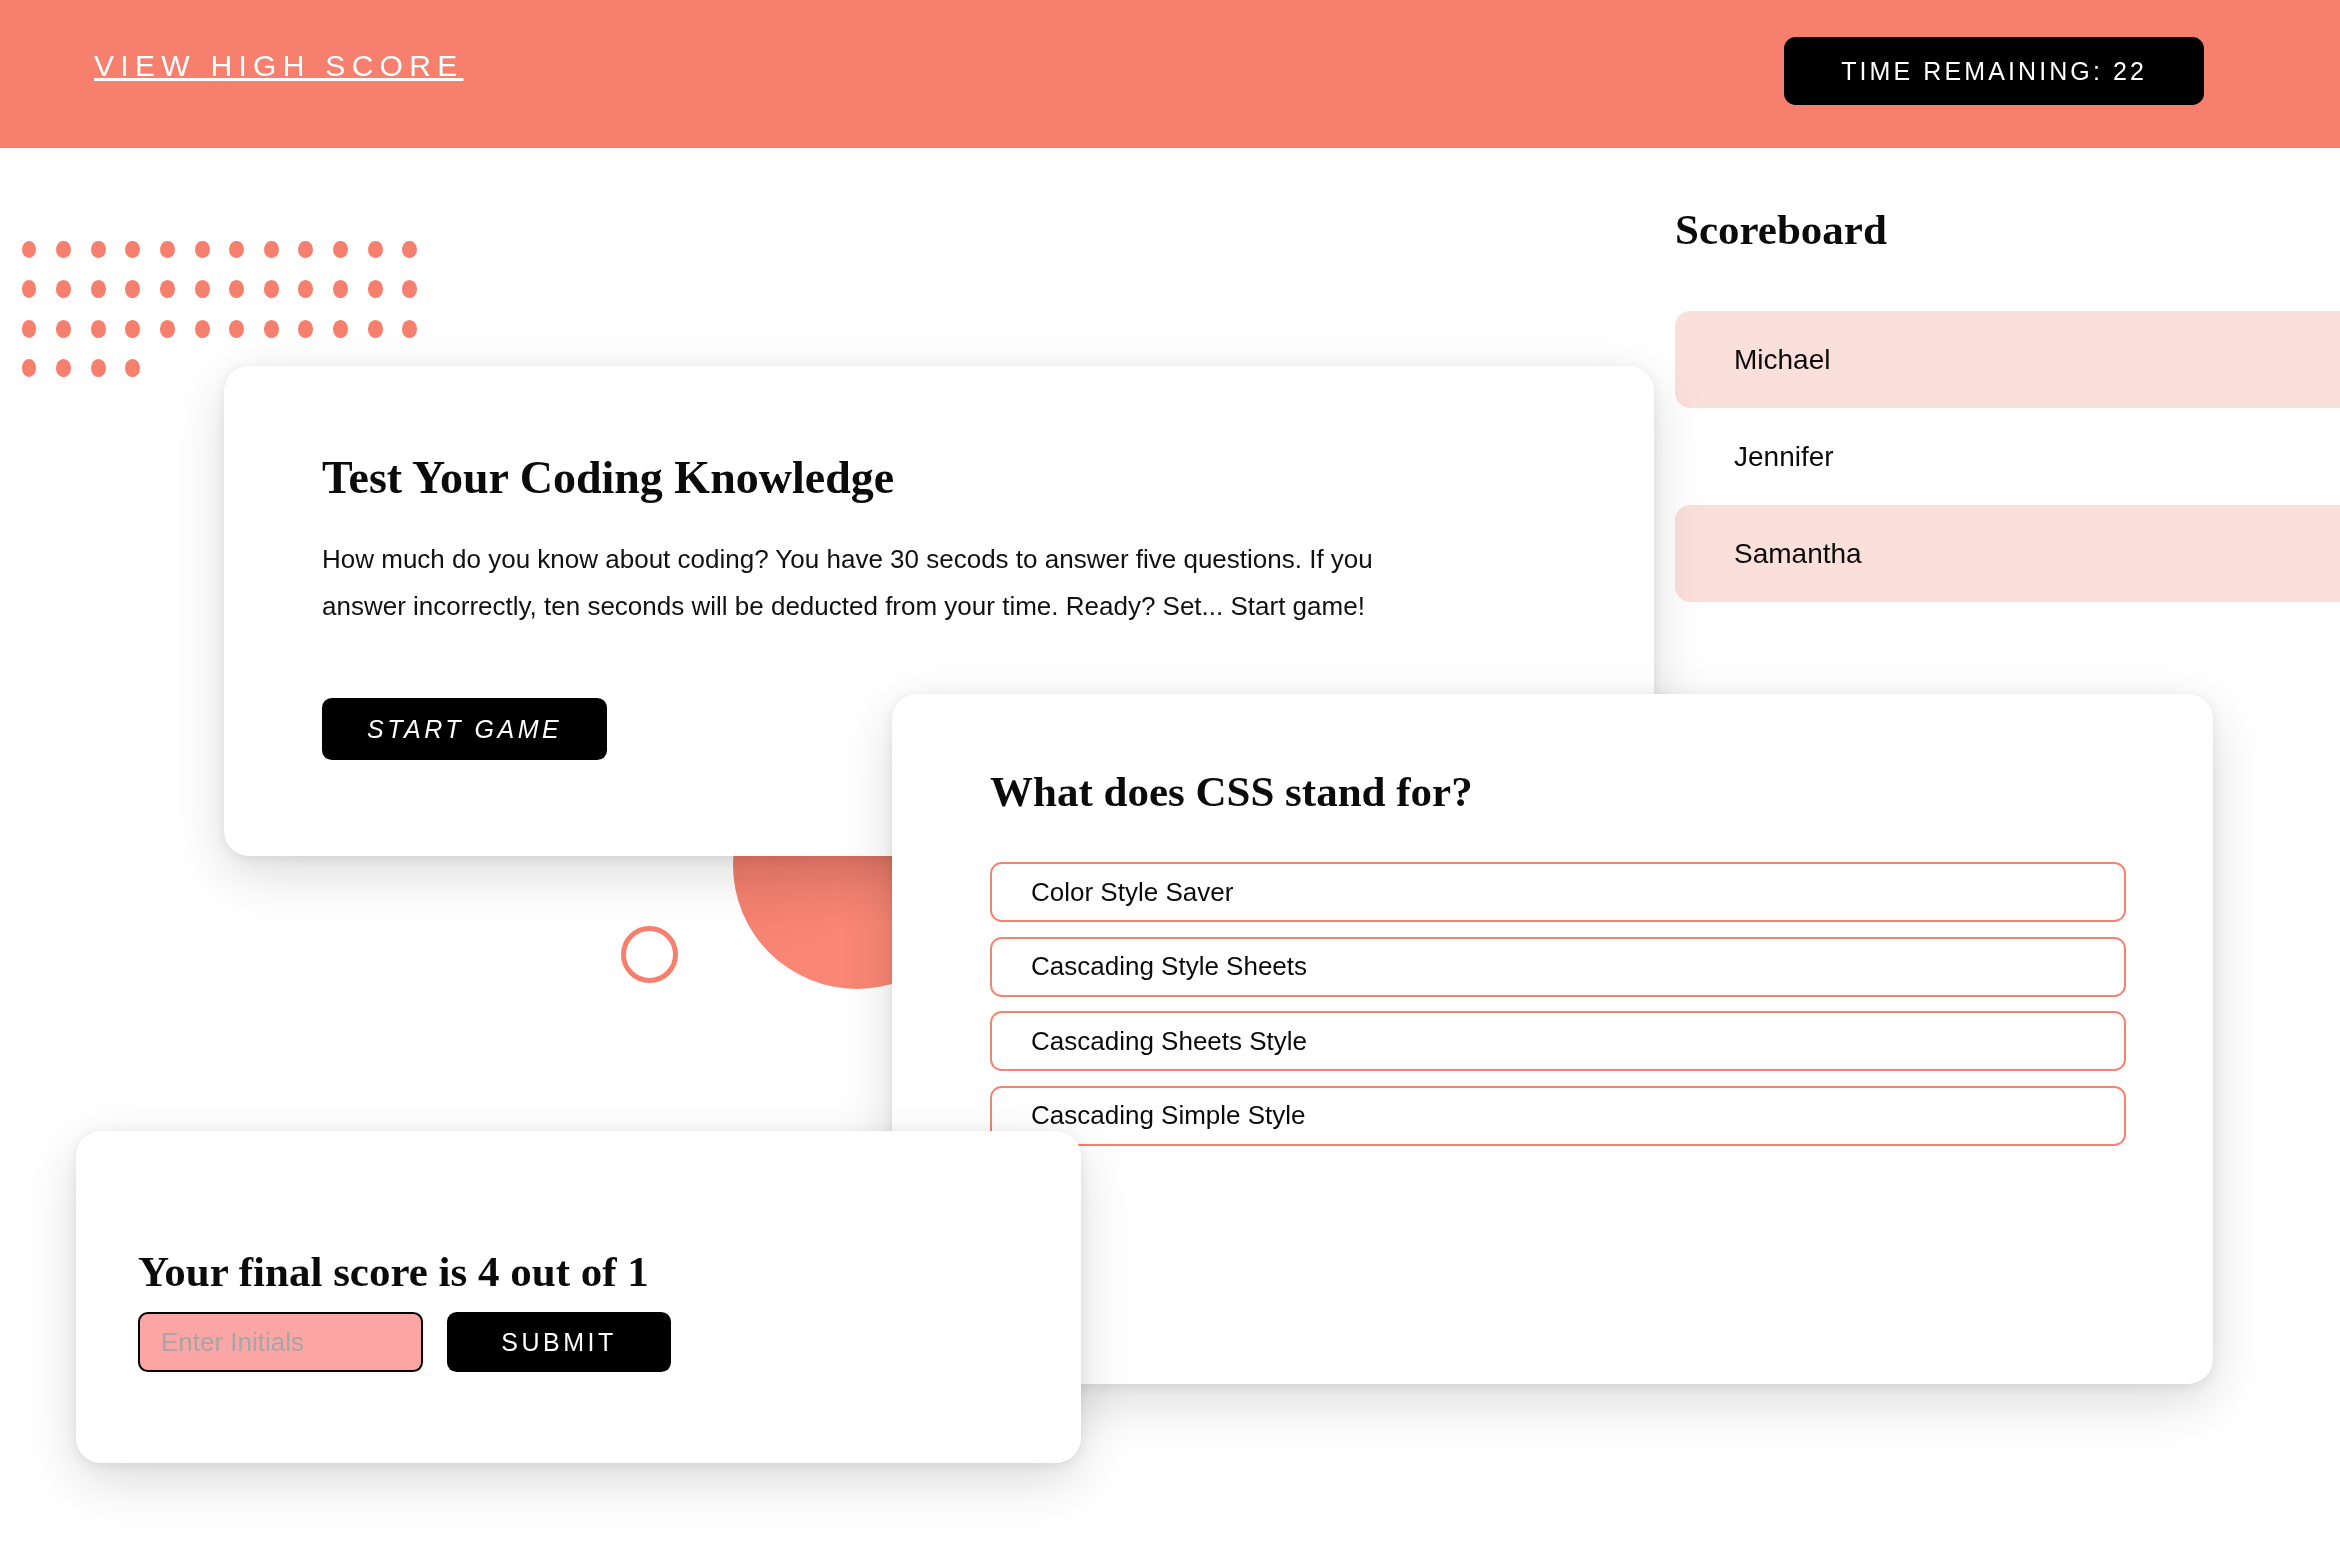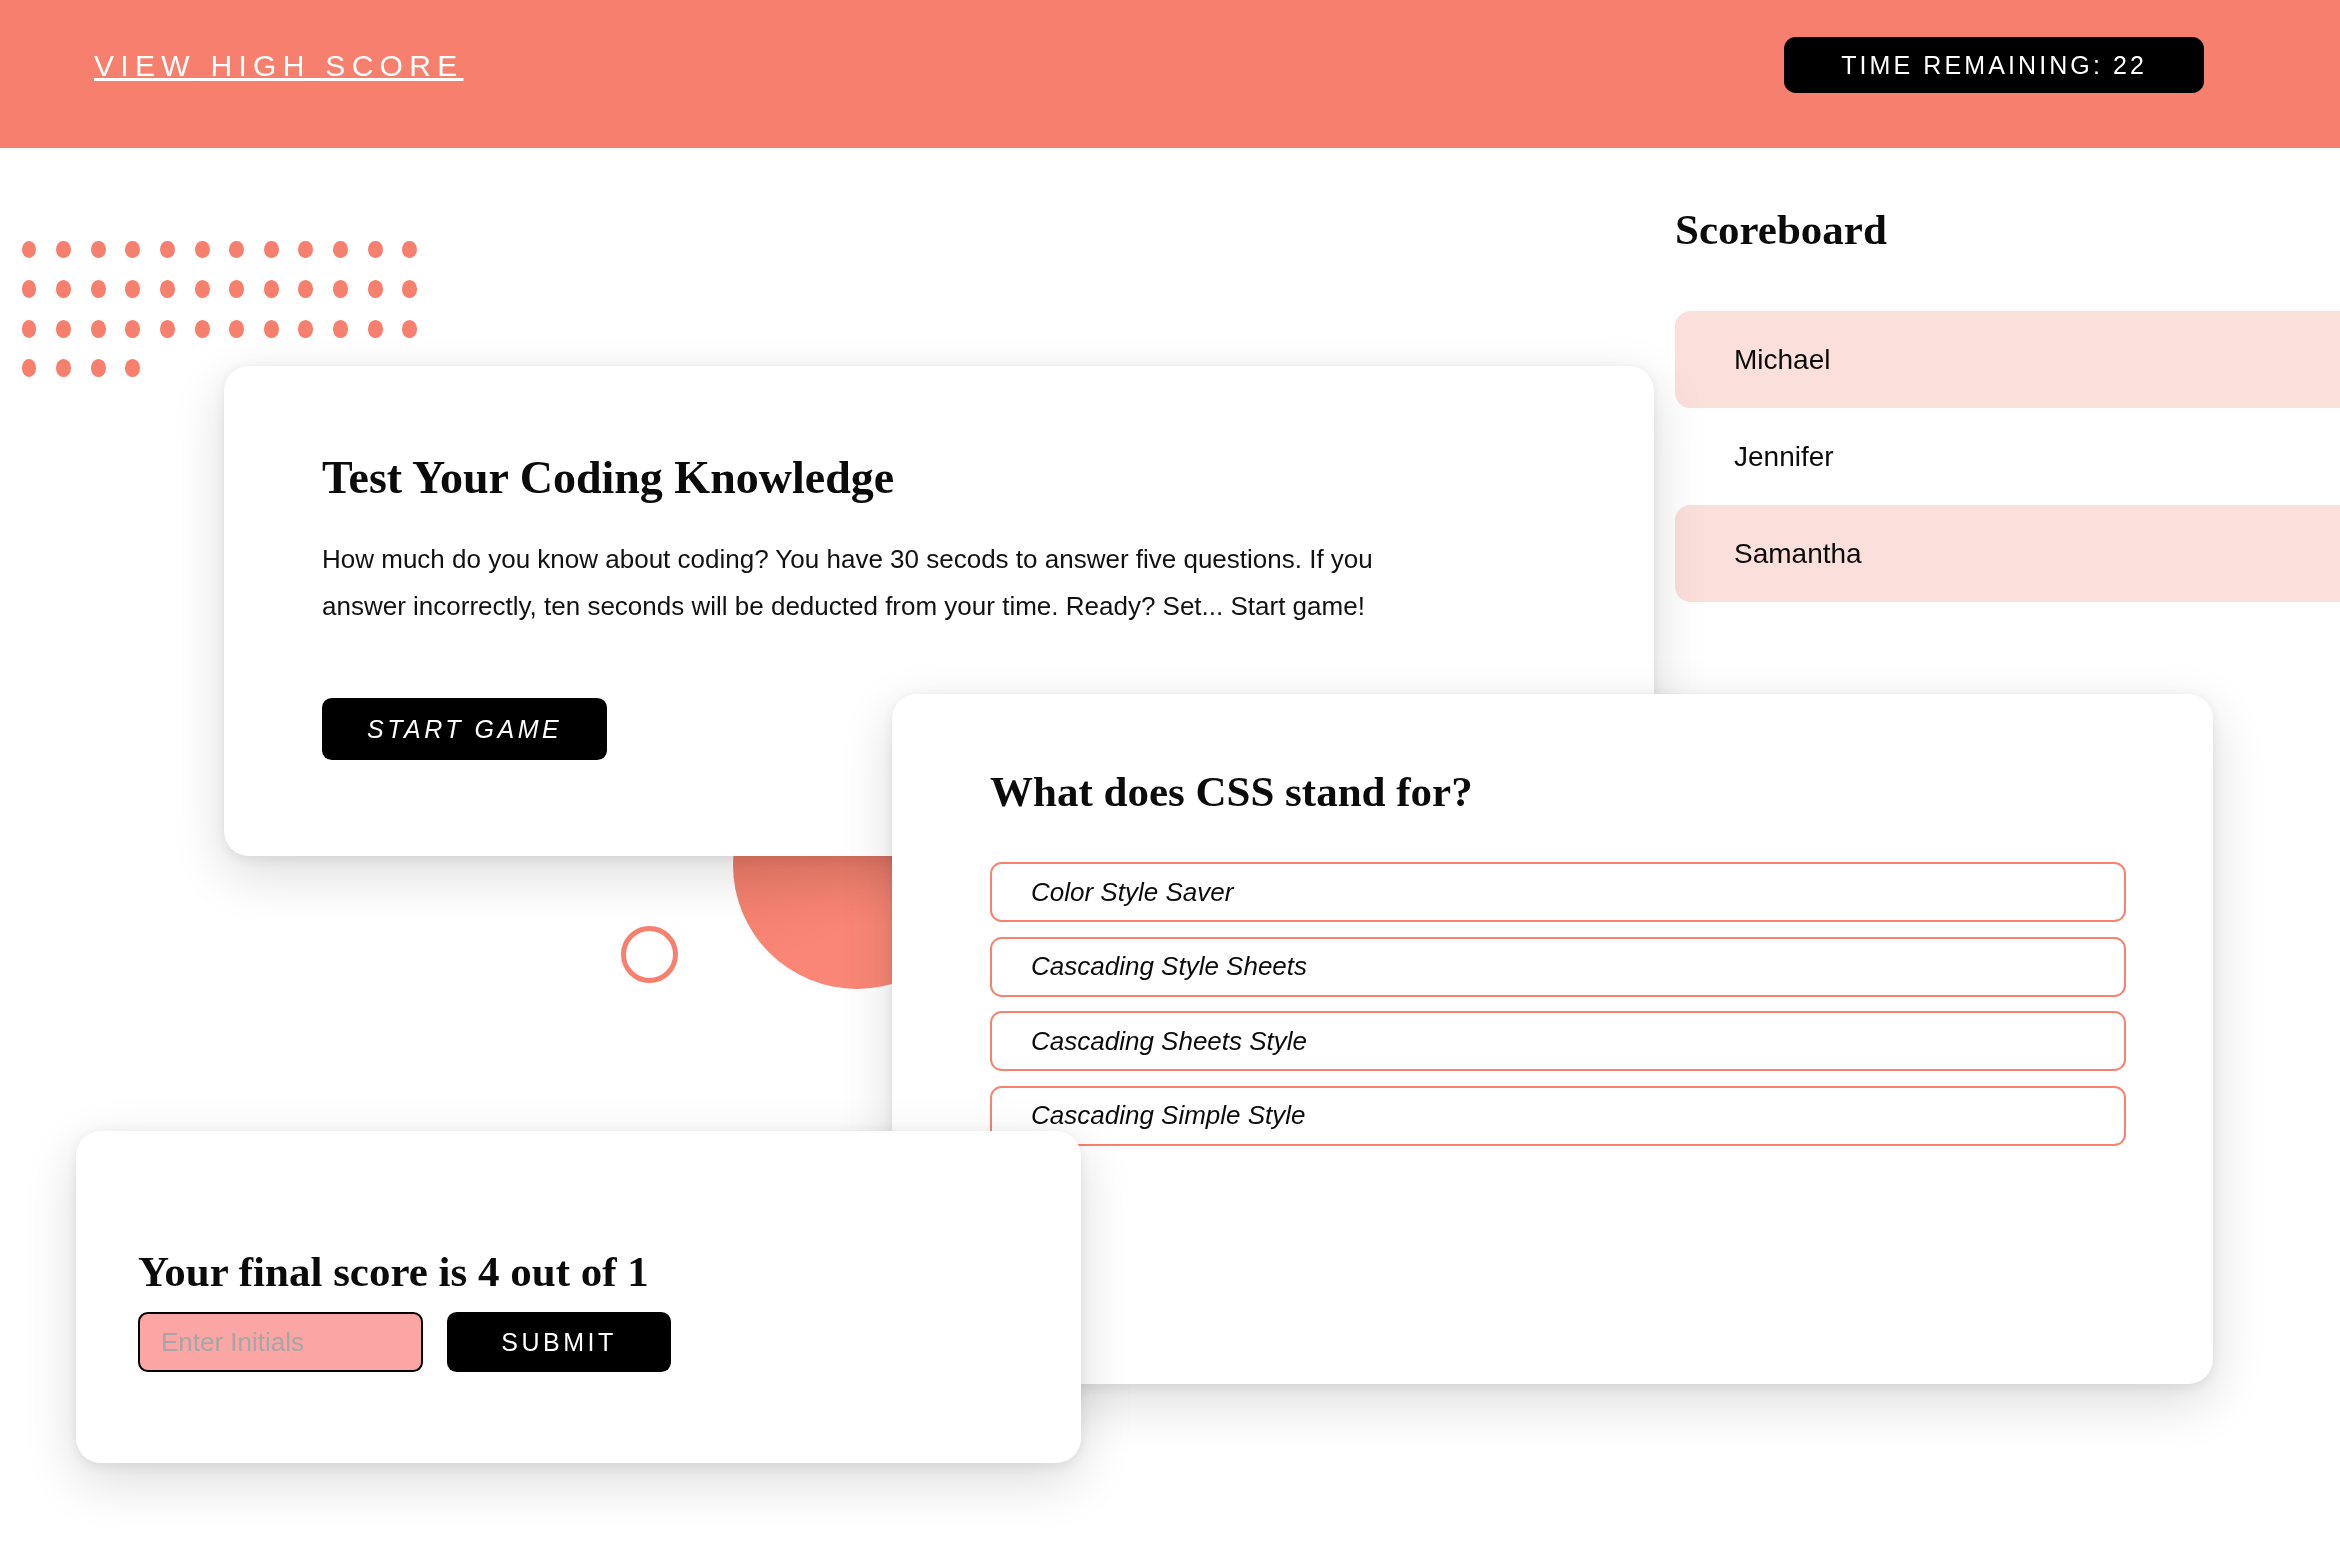--- a/index.html
+++ b/index.html
@@ -33,21 +33,21 @@
     color: #ffffff;
     text-transform: uppercase;
     font-weight: 400;
     white-space: nowrap;
     text-align: center;
   }
   .timer-btn {
     position: absolute;
     right: 137px;
     top: 37px;
-    height: 56px;
+    height: 68px;
     padding: 0 57px;
     background: #000000;
     color: #ffffff;
     border: none;
     border-radius: 11.7px;
     font-family: "Liberation Sans", sans-serif;
     font-size: 25px;
     letter-spacing: 3.1px;
     text-transform: uppercase;
     display: flex;
@@ -165,21 +165,20 @@
     font-weight: bold;
     font-size: 43px;
     color: #0b0b0b;
     white-space: nowrap;
   }
   .answers {
     position: absolute;
     left: 98px;
     top: 168px;
     width: 1136px;
-    font-style: italic;
   }
   .answer {
     height: 60px;
     border: 2.9px solid #F5836F;
     border-radius: 11.7px;
     background: #ffffff;
     display: flex;
     align-items: center;
     margin-bottom: 14.6px;
     box-sizing: border-box;

